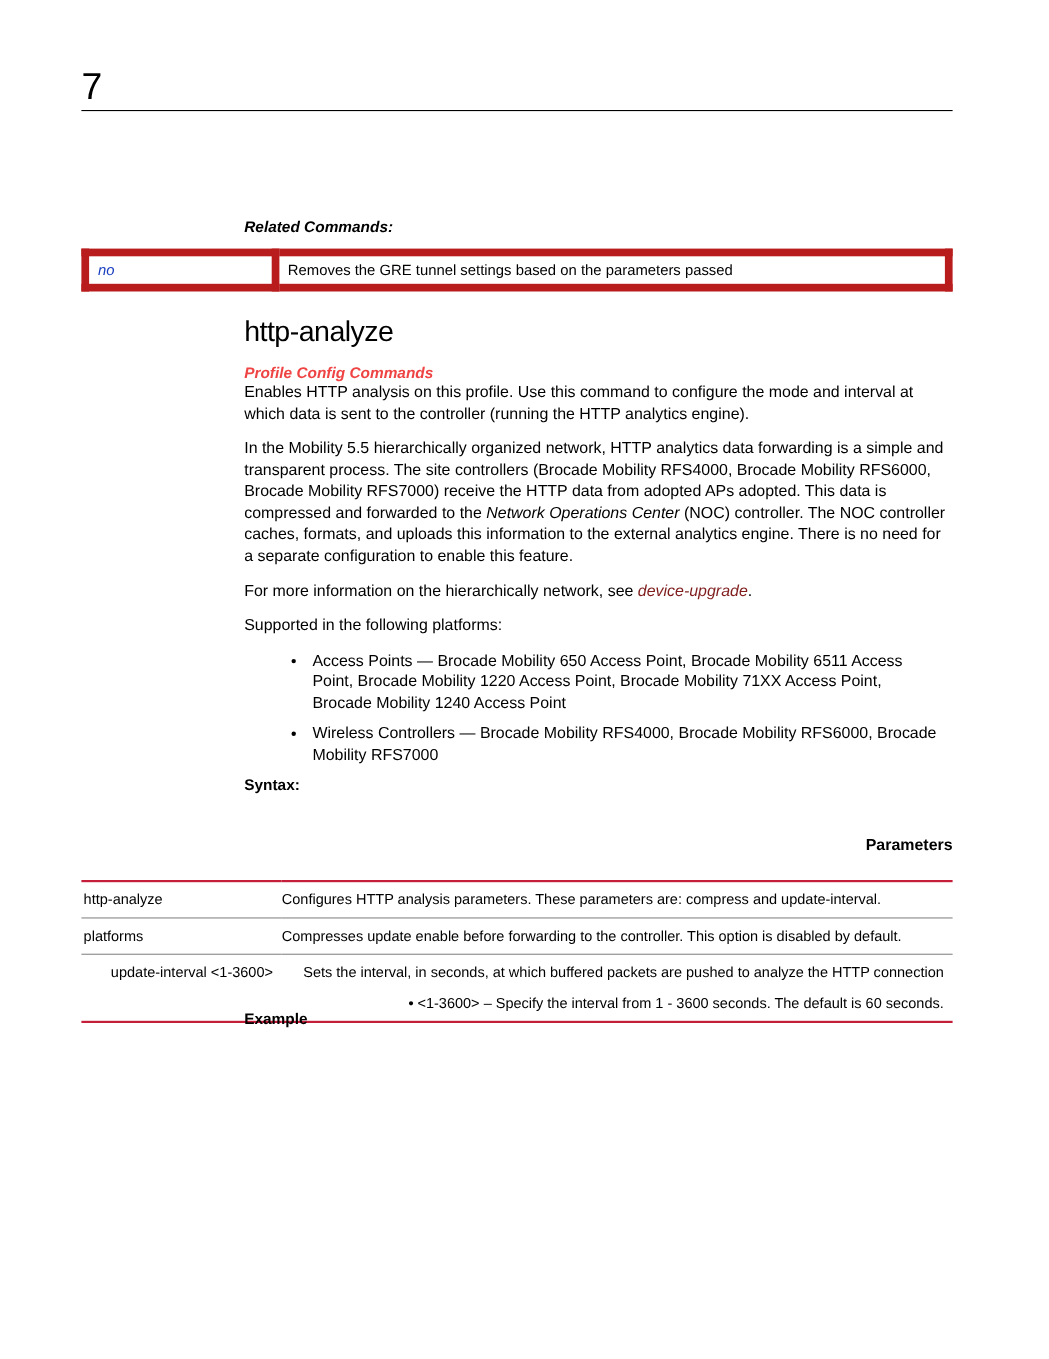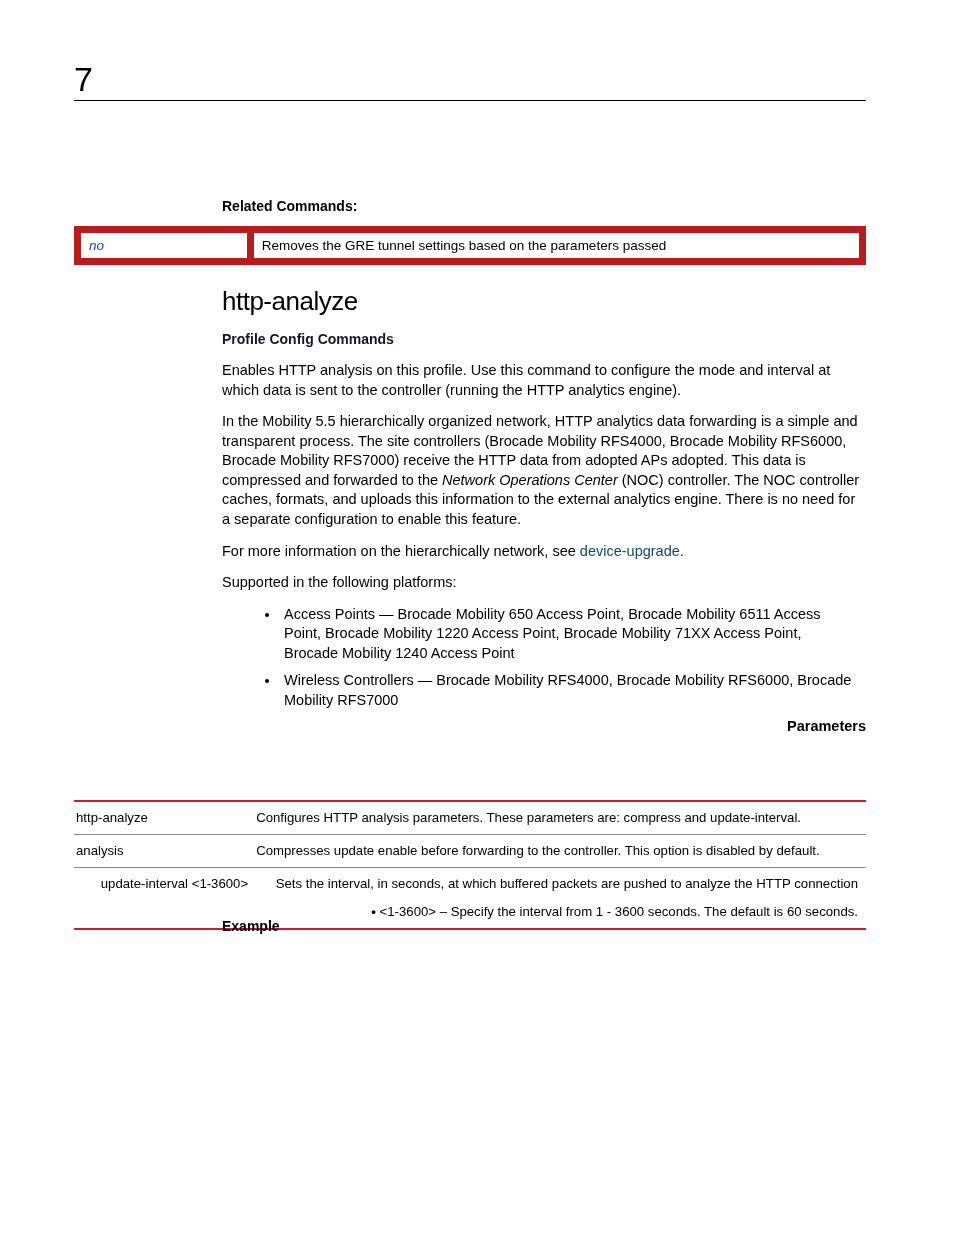--- a/index.html
+++ b/index.html
@@ -34,20 +34,21 @@
   }
   .content-full {
     position: absolute;
     left: 74px;
     right: 88px;
   }
   .related-heading {
     font-weight: bold;
     font-size: 14px;
     margin-bottom: 10px;
+    font-style: italic;
   }
   .cmd-table {
     width: 100%;
     border-collapse: collapse;
     font-size: 13.5px;
     margin-bottom: 26px;
   }
   .cmd-table td {
     border: 7px solid #b91c1c;
     padding: 5px 8px;
@@ -60,33 +61,34 @@
   }
   .section-title {
     font-family: Arial, Helvetica, sans-serif;
     font-size: 26px;
     font-weight: 400;
     margin-bottom: 14px;
     margin-top: 4px;
     letter-spacing: -0.5px;
   }
   .subsection-link {
-    color: #0f172a;
-    font-weight: bold;
-    font-size: 14px;
-    margin-bottom: 14px;
+    color: #ef4444;
+    font-style: italic;
+    font-weight: bold;
+    font-size: 14px;
+    margin-bottom: 1px;
     display: block;
   }
   p.body {
     font-size: 14.5px;
     line-height: 1.35;
     margin-bottom: 12px;
   }
   .inline-italic { font-style: italic; }
-  .inline-link { color: #0c4a6e; }
+  .inline-link { color: #7f1d1d; font-style: italic; }
   ul.platforms {
     list-style: disc;
     margin-left: 58px;
     margin-right: 10px;
     margin-bottom: 2px;
   }
   ul.platforms li {
     font-size: 14.5px;
     line-height: 1.35;
     margin-bottom: 8px;
@@ -175,33 +177,34 @@
     <span>For more information on the hierarchically network, see </span><a class="inline-link">device-upgrade</a><span>.</span>
   </p>
 
   <p class="body">Supported in the following platforms:</p>
 
   <ul class="platforms">
     <li>Access Points — Brocade Mobility 650 Access Point, Brocade Mobility 6511 Access Point, Brocade Mobility 1220 Access Point, Brocade Mobility 71XX Access Point, Brocade Mobility 1240 Access Point</li>
     <li>Wireless Controllers — Brocade Mobility RFS4000, Brocade Mobility RFS6000, Brocade Mobility RFS7000</li>
   </ul>
 
+  <div class="bold-label">Syntax:</div>
 
   <div class="params-heading">Parameters</div>
 </div>
 
 <div class="content-full" style="top:800px;">
   <table class="params-table">
     <tbody>
         <tr>
       <td>http-analyze</td>
       <td>Configures HTTP analysis parameters. These parameters are: compress and update-interval.</td>
     </tr>
     <tr>
-      <td>analysis</td>
+      <td>platforms</td>
       <td>Compresses update enable before forwarding to the controller. This option is disabled by default.</td>
     </tr>
     <tr>
       <td>update-interval &lt;1-3600&gt;</td>
       <td>
         <span>Sets the interval, in seconds, at which buffered packets are pushed to analyze the HTTP connection</span>
         <div class="param-bullet">&lt;1-3600&gt; – Specify the interval from 1 - 3600 seconds. The default is 60 seconds.</div>
       </td>
     </tr>
   </tbody>

